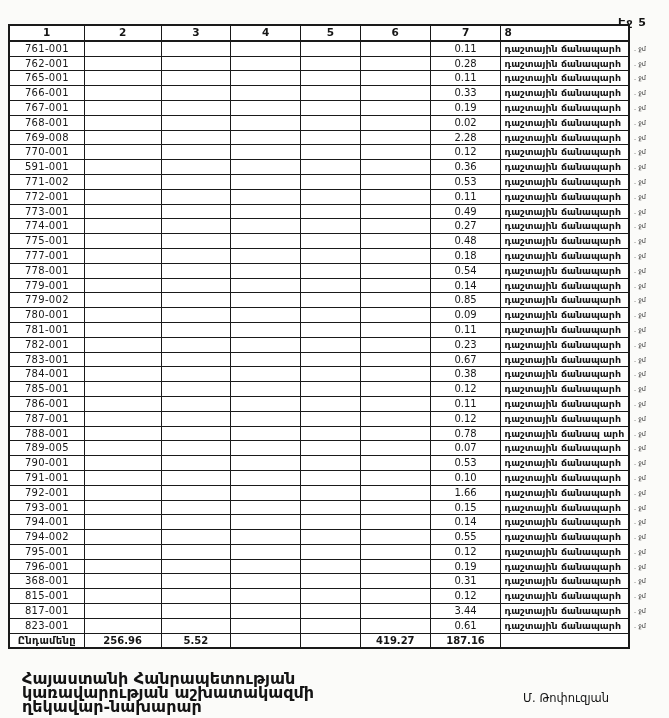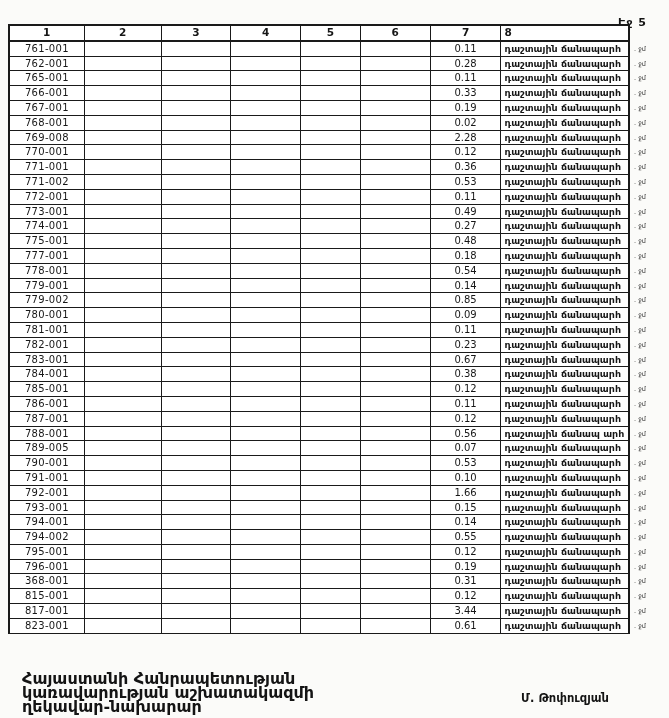--- a/index.html
+++ b/index.html
@@ -48,21 +48,21 @@
   .note{
     font-size:6.5px;line-height:14.5px;color:#333;
     padding-left:4px;white-space:nowrap;
   }
   .footer{
     position:absolute;left:22px;top:672px;width:653px;
     font-size:16px;font-weight:bold;line-height:14px;
   }
   .signature{
     position:absolute;right:60px;top:691px;
-    font-size:11.5px;font-weight:bold;
+    font-size:11.5px;font-weight:normal;
   }
 </style>
 </head>
 <body>
 
 <div class="page-label">Էջ 5</div>
 
 <div class="tablewrap">
   <div class="tline header">
       <div class="trow">
@@ -176,21 +176,21 @@
           <div class="cell c4"></div>
           <div class="cell c5"></div>
           <div class="cell c6"></div>
           <div class="cell c7">0.12</div>
           <div class="cell c8">դաշտային ճանապարհ</div>
         </div>
         <div class="note">. ջմ</div>
       </div>
       <div class="tline">
         <div class="trow">
-          <div class="cell c1">771-001</div>
+          <div class="cell c1">591-001</div>
           <div class="cell c2"></div>
           <div class="cell c3"></div>
           <div class="cell c4"></div>
           <div class="cell c5"></div>
           <div class="cell c6"></div>
           <div class="cell c7">0.36</div>
           <div class="cell c8">դաշտային ճանապարհ</div>
         </div>
         <div class="note">. ջմ</div>
       </div>
@@ -416,21 +416,21 @@
         <div class="note">. ջմ</div>
       </div>
       <div class="tline">
         <div class="trow">
           <div class="cell c1">788-001</div>
           <div class="cell c2"></div>
           <div class="cell c3"></div>
           <div class="cell c4"></div>
           <div class="cell c5"></div>
           <div class="cell c6"></div>
-          <div class="cell c7">0.56</div>
+          <div class="cell c7">0.78</div>
           <div class="cell c8">դաշտային ճանապ արհ</div>
         </div>
         <div class="note">. ջմ</div>
       </div>
       <div class="tline">
         <div class="trow">
           <div class="cell c1">789-005</div>
           <div class="cell c2"></div>
           <div class="cell c3"></div>
           <div class="cell c4"></div>
@@ -589,20 +589,32 @@
           <div class="cell c1">823-001</div>
           <div class="cell c2"></div>
           <div class="cell c3"></div>
           <div class="cell c4"></div>
           <div class="cell c5"></div>
           <div class="cell c6"></div>
           <div class="cell c7">0.61</div>
           <div class="cell c8">դաշտային ճանապարհ</div>
         </div>
         <div class="note">. ջմ</div>
+      </div>
+    </div>
+  <div class="tline total">
+      <div class="trow">
+        <div class="cell c1">Ընդամենը</div>
+        <div class="cell c2">256.96</div>
+        <div class="cell c3">5.52</div>
+        <div class="cell c4"></div>
+        <div class="cell c5"></div>
+        <div class="cell c6">419.27</div>
+        <div class="cell c7">187.16</div>
+        <div class="cell c8"></div>
       </div>
     </div>
 </div>
 
 <div class="footer">
   <div>Հայաստանի Հանրապետության</div>
   <div>կառավարության աշխատակազմի</div>
   <div>ղեկավար-նախարար</div>
 </div>
 <div class="signature">Մ. Թոփուզյան</div>

